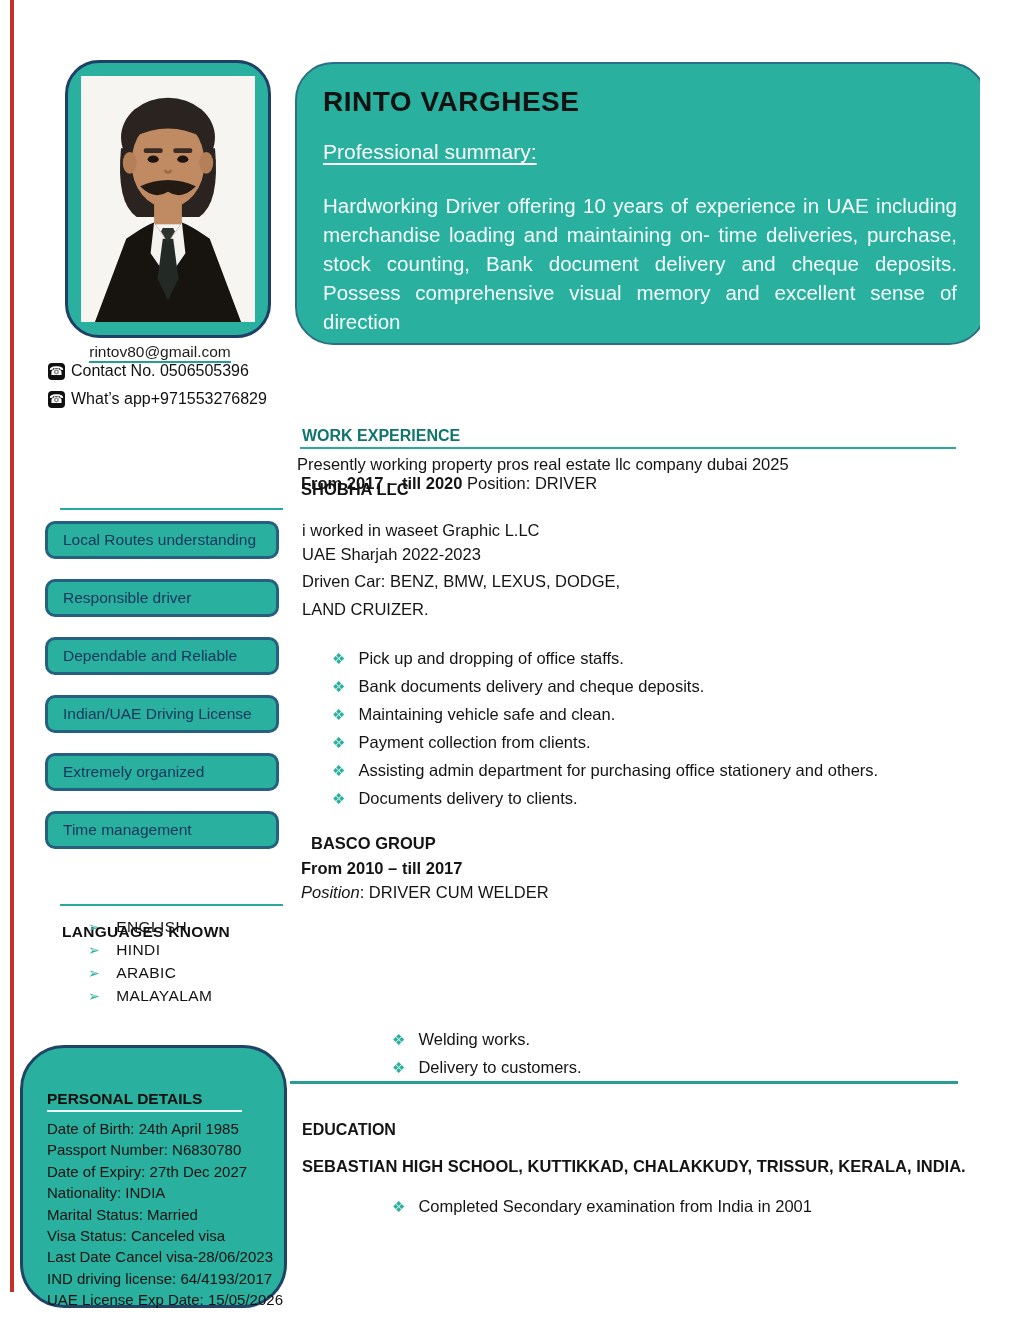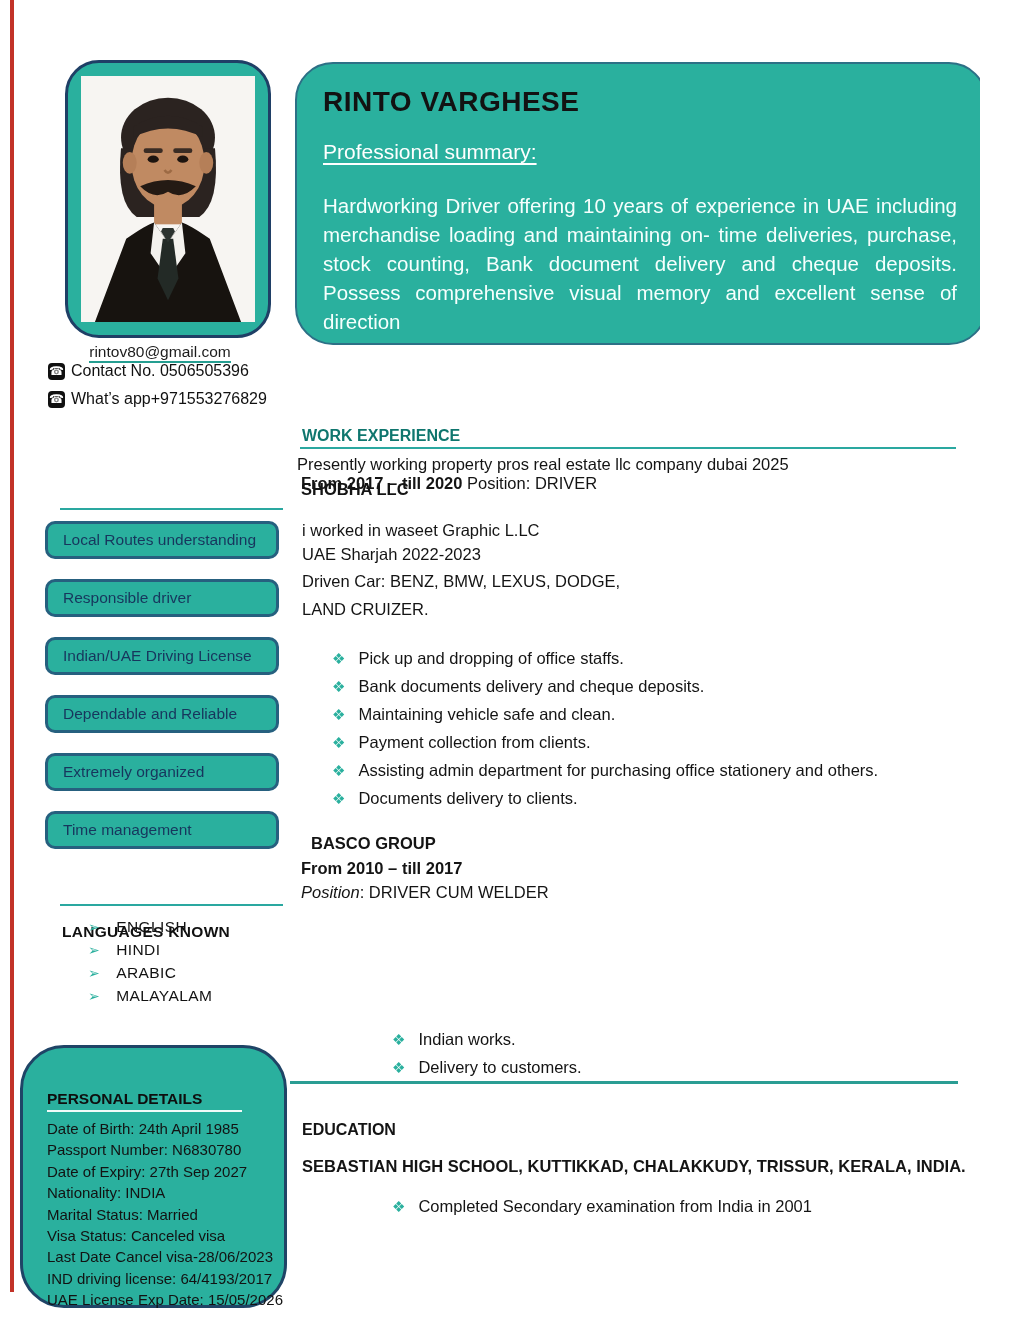--- a/index.html
+++ b/index.html
@@ -119,25 +119,25 @@
 
       <div class="skill-pill">
         <span>Local Routes understanding</span>
       </div>
 
       <div class="skill-pill">
         <span>Responsible driver</span>
       </div>
 
       <div class="skill-pill">
+        <span>Dependable and Reliable</span>
+      </div>
+
+      <div class="skill-pill">
         <span>Indian/UAE Driving License</span>
-      </div>
-
-      <div class="skill-pill">
-        <span>Dependable and Reliable</span>
       </div>
 
       <div class="skill-pill">
         <span>Extremely organized</span>
       </div>
 
       <div class="skill-pill">
         <span>Time management</span>
       </div>
     </div>
@@ -168,21 +168,21 @@
     </div>
 
   <div class="personal-box">
     <span class="personal-title">PERSONAL DETAILS</span>
     <div class="personal-lines">
 
         <div>Date of Birth: 24th April 1985</div>
 
         <div>Passport Number: N6830780</div>
 
-        <div>Date of Expiry: 27th Sep 2027</div>
+        <div>Date of Expiry: 27th Dec 2027</div>
 
         <div>Nationality: INDIA</div>
 
         <div>Marital Status: Married</div>
 
         <div>Visa Status: Canceled visa</div>
 
         <div>Last Date Cancel visa-28/06/2023</div>
 
         <div>IND driving license: 64/4193/2017</div>
@@ -240,21 +240,21 @@
   <div class="t b" style="left:311px; top:834px;">BASCO GROUP</div>
   <div class="t b" style="left:301px; top:859px;">From 2010 – till 2017</div>
   <div class="t" style="left:301px; top:883px;">
     <span class="i">Position</span><span>: DRIVER CUM WELDER</span>
   </div>
 
   <div class="duty-list" style="left:392px; top:1030px;">
 
       <div class="duty">
         <span class="diamond">❖</span>
-        <span>Indian works.</span>
+        <span>Welding works.</span>
       </div>
 
       <div class="duty">
         <span class="diamond">❖</span>
         <span>Delivery to customers.</span>
       </div>
     </div>
 
   <div class="hr-teal"></div>
 

